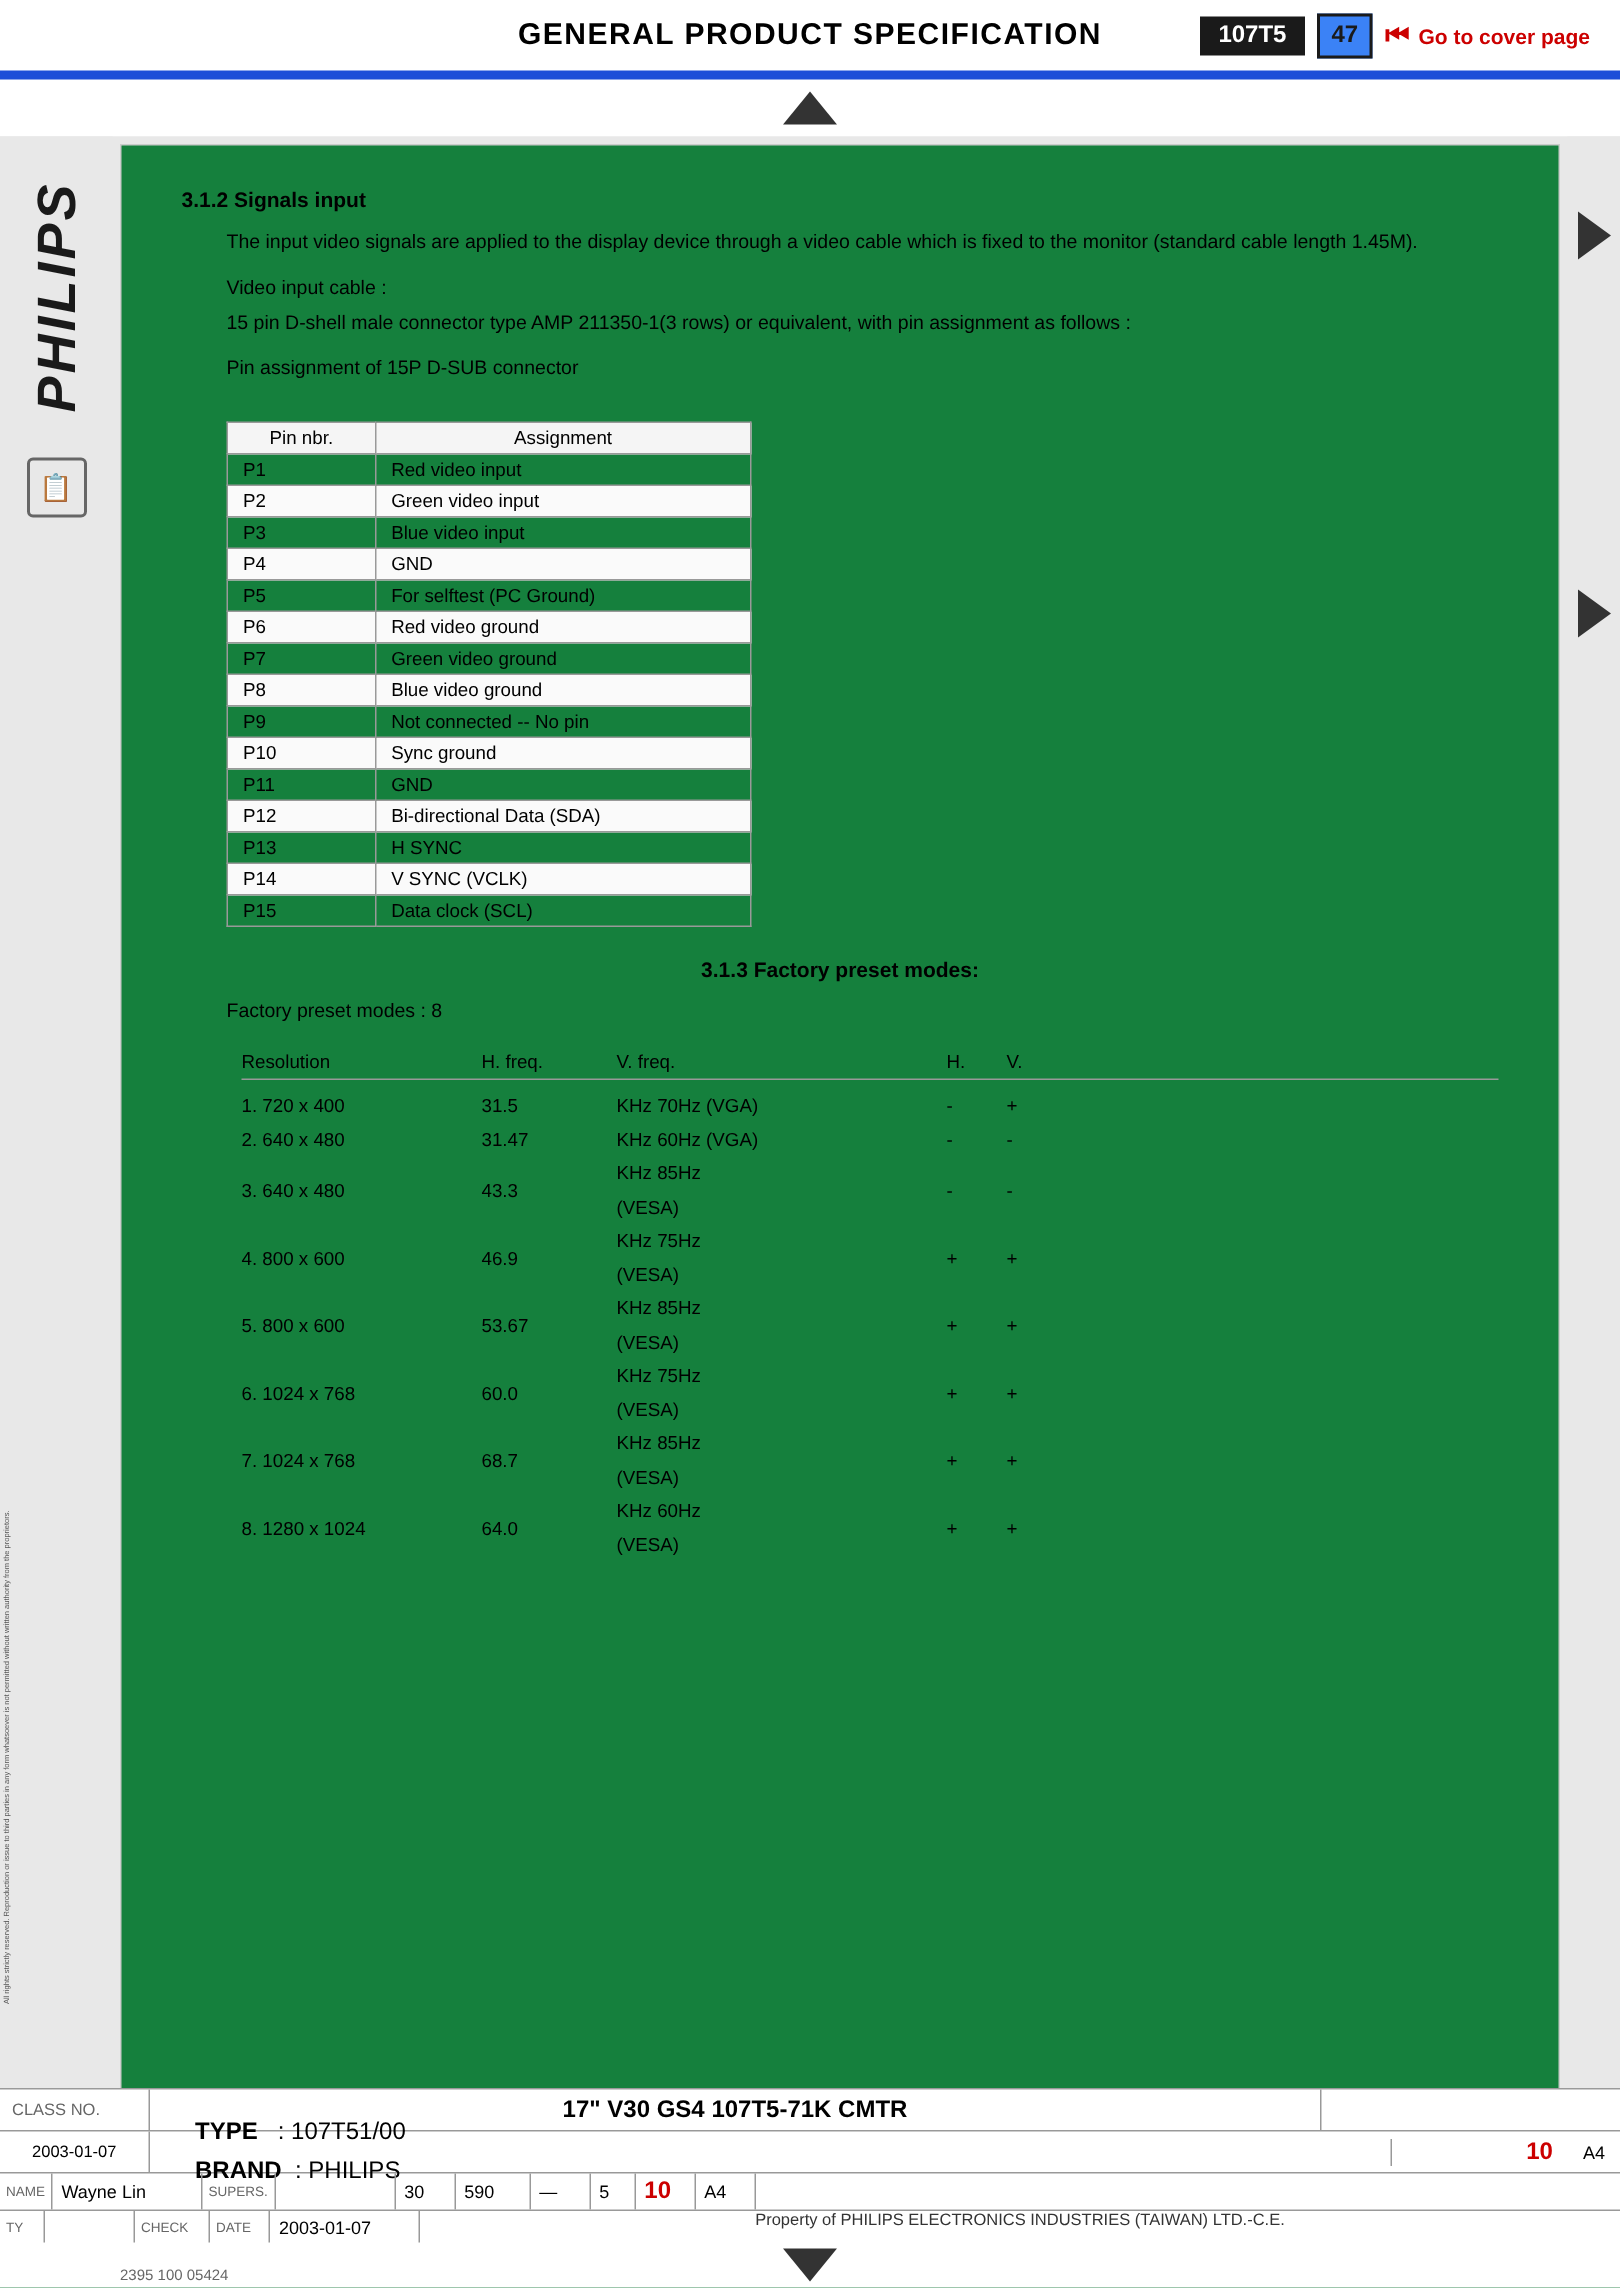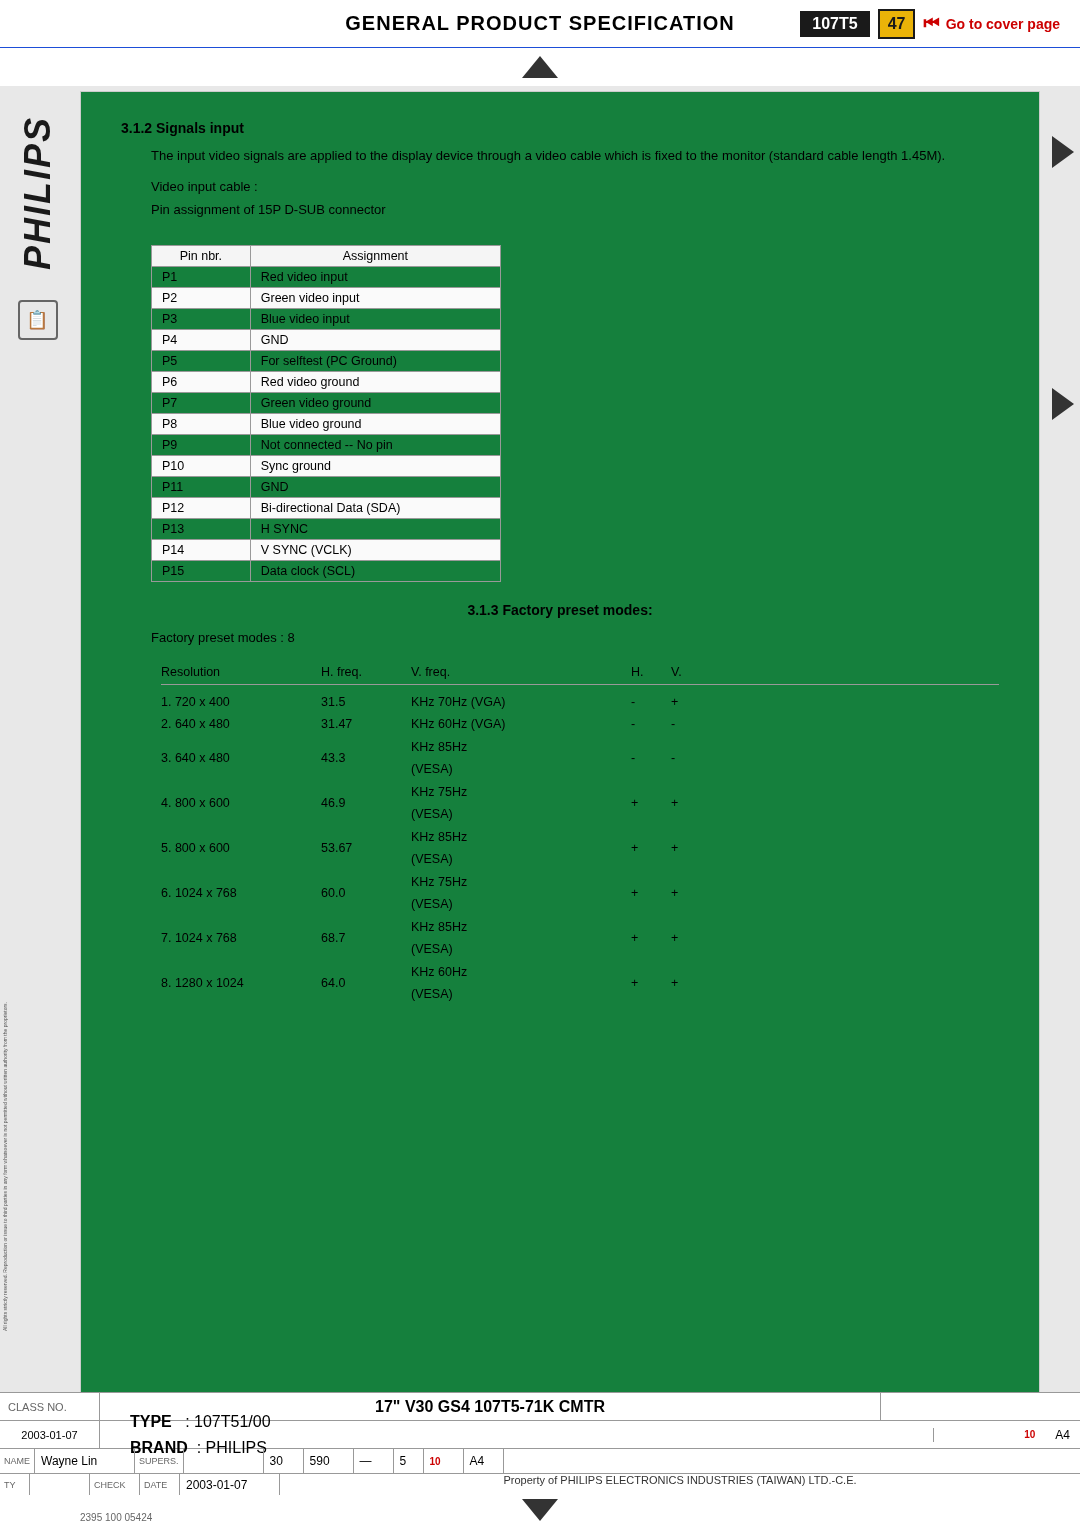--- a/index.html
+++ b/index.html
@@ -14,21 +14,21 @@
     }
 
     
     .top-bar {
       display: flex;
       align-items: center;
       justify-content: center;
       background: #fff;
       padding: 12px 20px;
       position: relative;
-      border-bottom: 1px solid #1d4ed8;
+      border-bottom: 6px solid #1d4ed8;
     }
     .top-title {
       font-size: 20px;
       font-weight: bold;
       letter-spacing: 1px;
       text-align: center;
     }
     .top-right {
       position: absolute;
       right: 20px;
@@ -39,21 +39,21 @@
       gap: 8px;
     }
     .model-badge {
       background: #1a1a1a;
       color: #fff;
       font-weight: bold;
       font-size: 16px;
       padding: 4px 12px;
     }
     .page-num {
-      background: #eab308;
+      background: #3b82f6;
       color: #1a1a1a;
       font-weight: bold;
       font-size: 16px;
       padding: 4px 8px;
       border: 2px solid #1a1a1a;
     }
     .goto-cover {
       display: flex;
       align-items: center;
       gap: 6px;
@@ -293,21 +293,21 @@
       text-transform: uppercase;
       border-right: 1px solid #999;
       padding: 2px 4px;
       height: 100%;
       display: flex;
       align-items: center;
     }
     .footer-bold {
       font-weight: bold;
       color: #cc0000;
-      font-size: 10px;
+      font-size: 16px;
     }
     .footer-row4 {
       display: flex;
       align-items: flex-start;
       height: 22px;
       font-size: 11px;
       border-top: 1px solid #999;
     }
     .footer-bottom-text {
       flex: 1;
@@ -361,20 +361,21 @@
       <span>📋</span>
     </div>
     <div class="sidebar-disclaimer">All rights strictly reserved. Reproduction or issue to third parties in any form whatsoever is not permitted without written authority from the proprietors.</div>
   </div>
 
   <div class="content-area">
 
     <div class="section-heading">3.1.2  Signals input</div>
     <p class="section-body" style="margin-left:30px;">The input video signals are applied to the display device through a video cable which is fixed to the monitor   (standard cable length 1.45M).</p>
     <p class="section-body" style="margin-left:30px; margin-bottom:2px;">Video input cable :</p>
+    <p class="section-body" style="margin-left:30px;">15 pin D-shell male connector type AMP 211350-1(3 rows) or equivalent, with pin assignment as follows :</p>
     <p class="section-body" style="margin-left:30px;">Pin assignment of 15P D-SUB connector</p>
 
     <table class="pin-table">
       <thead>
         <tr>
           <th>Pin nbr.</th>
           <th>Assignment</th>
         </tr>
       </thead>
       <tbody id="pin-table-body">

